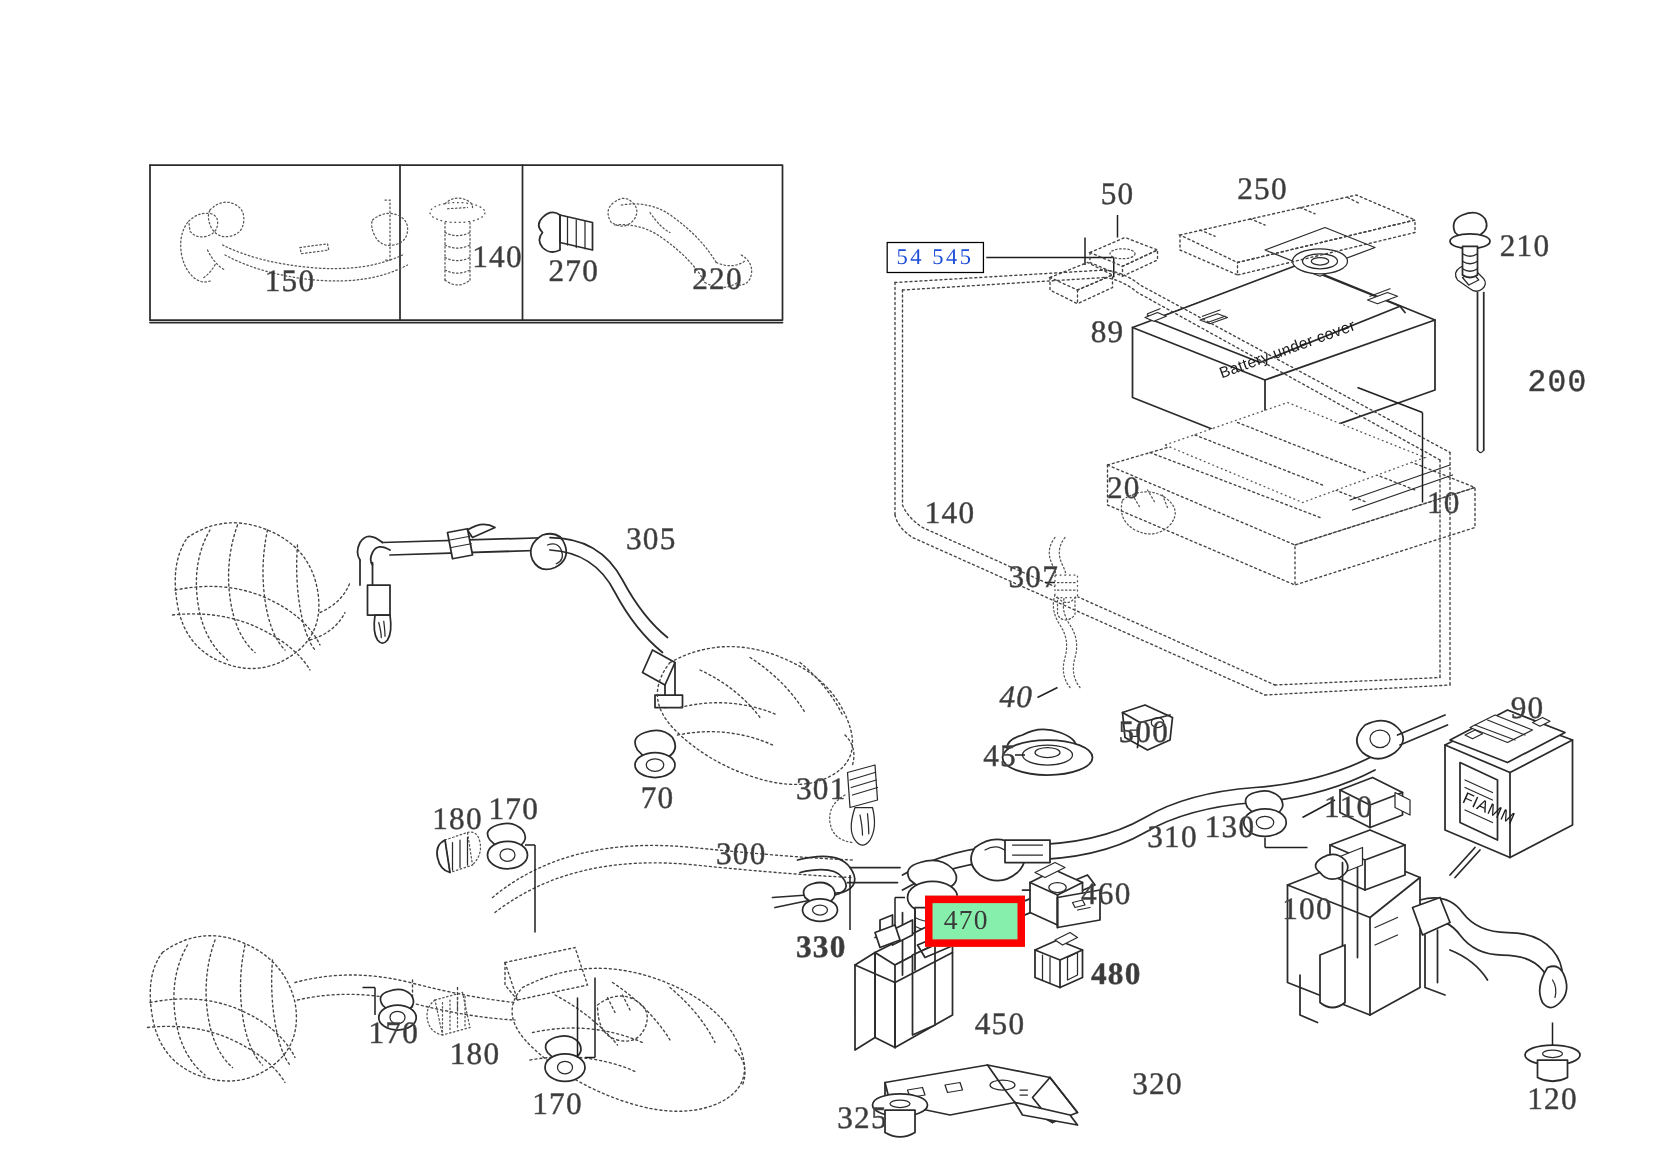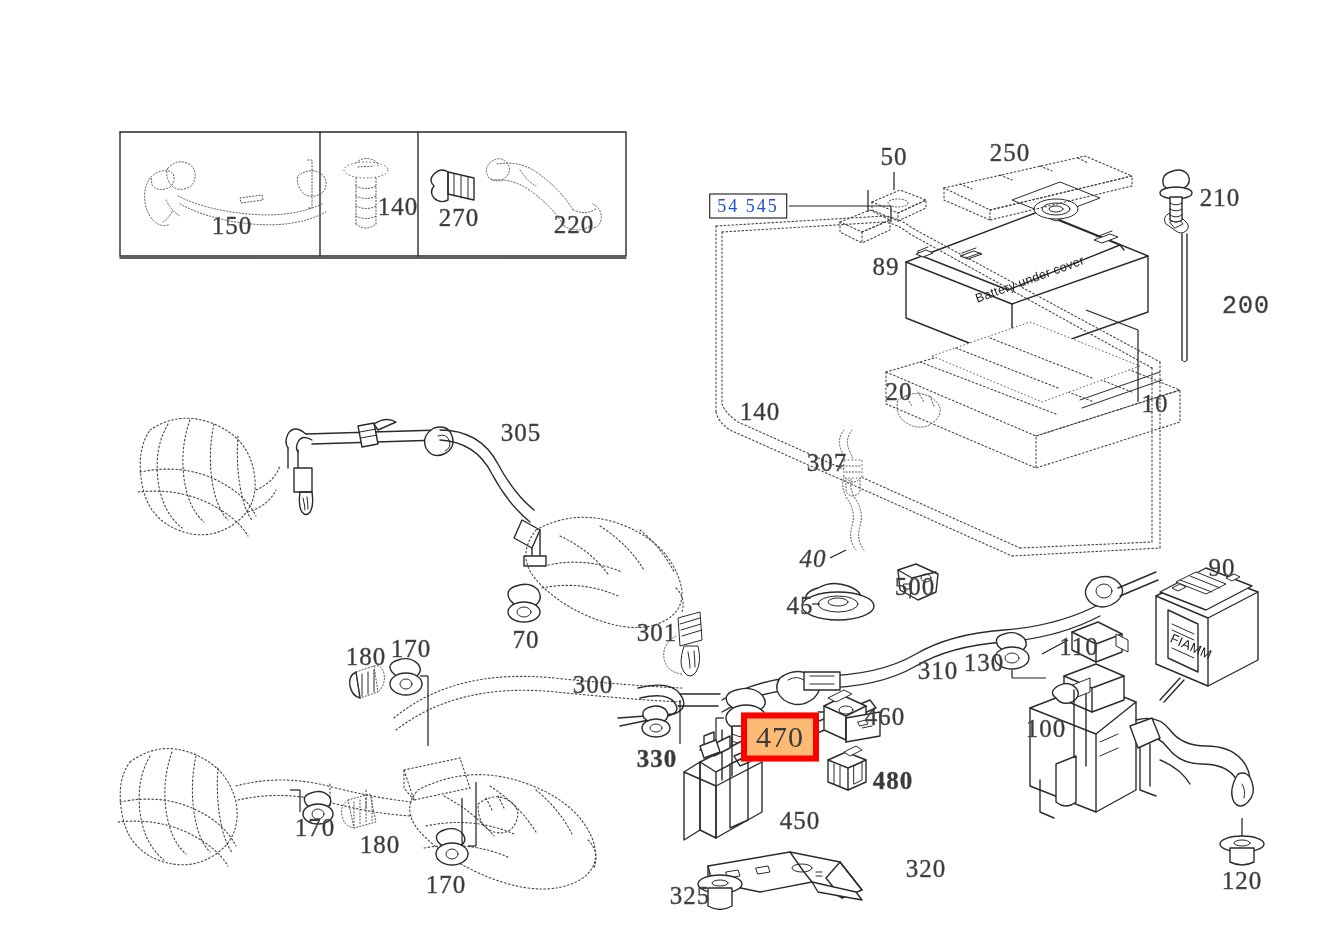--- a/index.html
+++ b/index.html
@@ -44,26 +44,26 @@
     font-family: "Liberation Serif", serif;
     font-size: 18px;
     letter-spacing: 2px;
     padding: 2px 7px 3px 7px;
     white-space: nowrap;
     line-height: 1;
   }
   .hl-box {
     position: absolute;
     transform: translate(-50%, -50%);
-    background: #fdba74;
+    background: #86efac;
     color: #3a3a3a;
     font-family: "Liberation Serif", serif;
-    font-size: 30px;
+    font-size: 22px;
     letter-spacing: 1px;
-    padding: 3px 9px 4px 9px;
+    padding: 3px 23px 4px 9px;
     white-space: nowrap;
     line-height: 1;
   }
   .covertext {
     position: absolute;
     color: #1a1a1a;
     font-family: "Liberation Sans", sans-serif;
     font-size: 12.5px;
     white-space: nowrap;
     letter-spacing: 0.3px;

